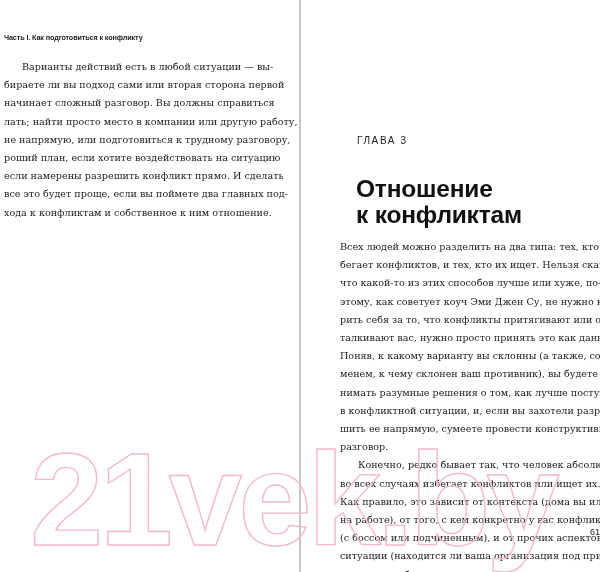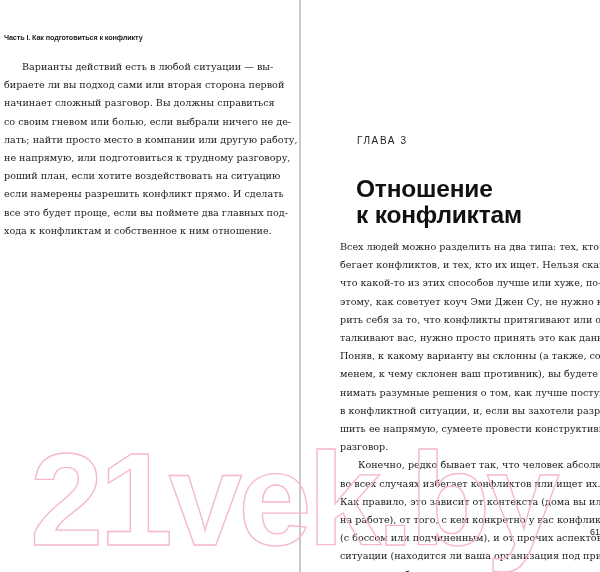--- a/index.html
+++ b/index.html
@@ -26,21 +26,20 @@
 <body>
 
 <div class="spine"></div>
 
 <div class="page page-left">
   <div class="running-head">Часть I.  Как подготовиться к конфликту</div>
   <div class="body-text left-text">
     <span class="line indent">Варианты действий есть в любой ситуации — вы-</span>
     <span class="line">бираете ли вы подход сами или вторая сторона первой</span>
     <span class="line">начинает сложный разговор. Вы должны справиться</span>
-    <span class="line">со своим гневом или болью, если выбрали ничего не де-</span>
     <span class="line">лать; найти просто место в компании или другую работу,</span>
     <span class="line">не напрямую, или подготовиться к трудному разговору,</span>
     <span class="line">роший план, если хотите воздействовать на ситуацию</span>
     <span class="line">если намерены разрешить конфликт прямо. И сделать</span>
     <span class="line">все это будет проще, если вы поймете два главных под-</span>
     <span class="line last">хода к конфликтам и собственное к ним отношение.</span>
   </div>
 </div>
 
 <div class="page page-right">

